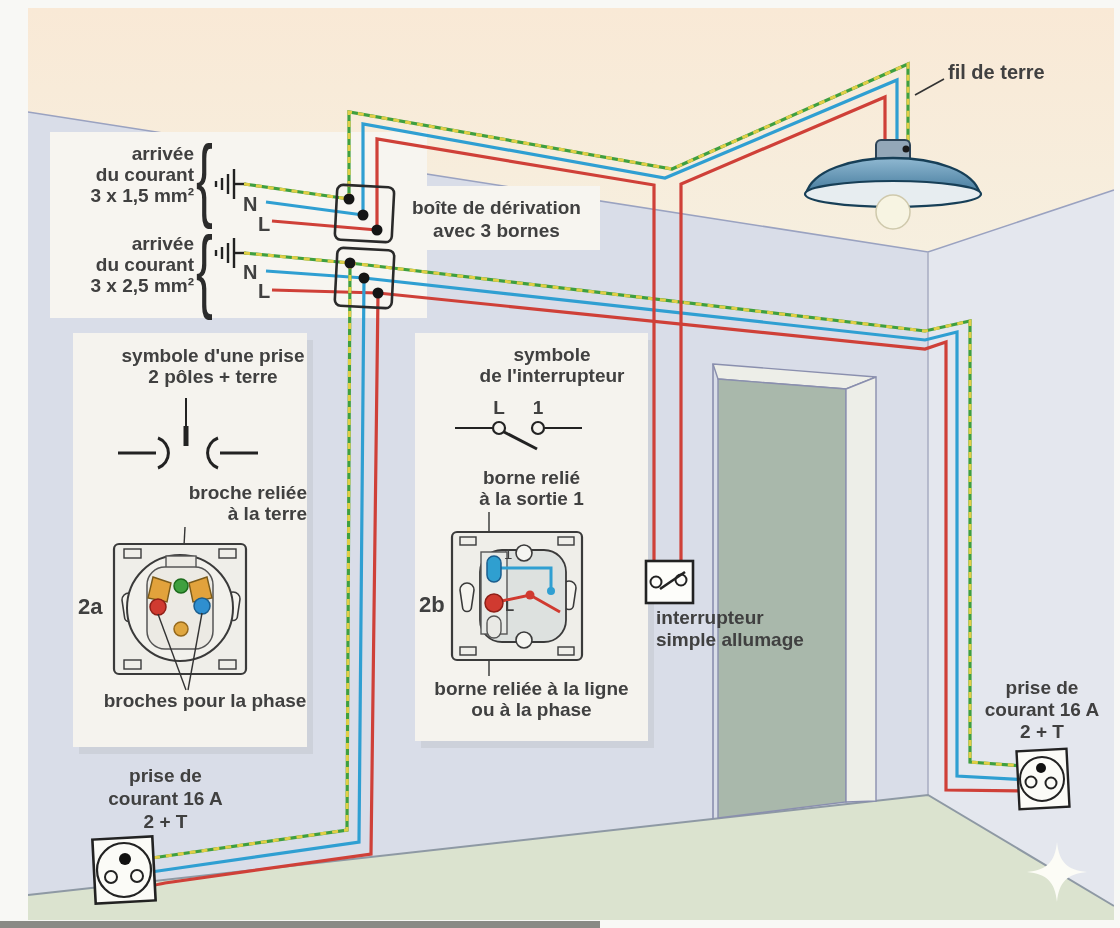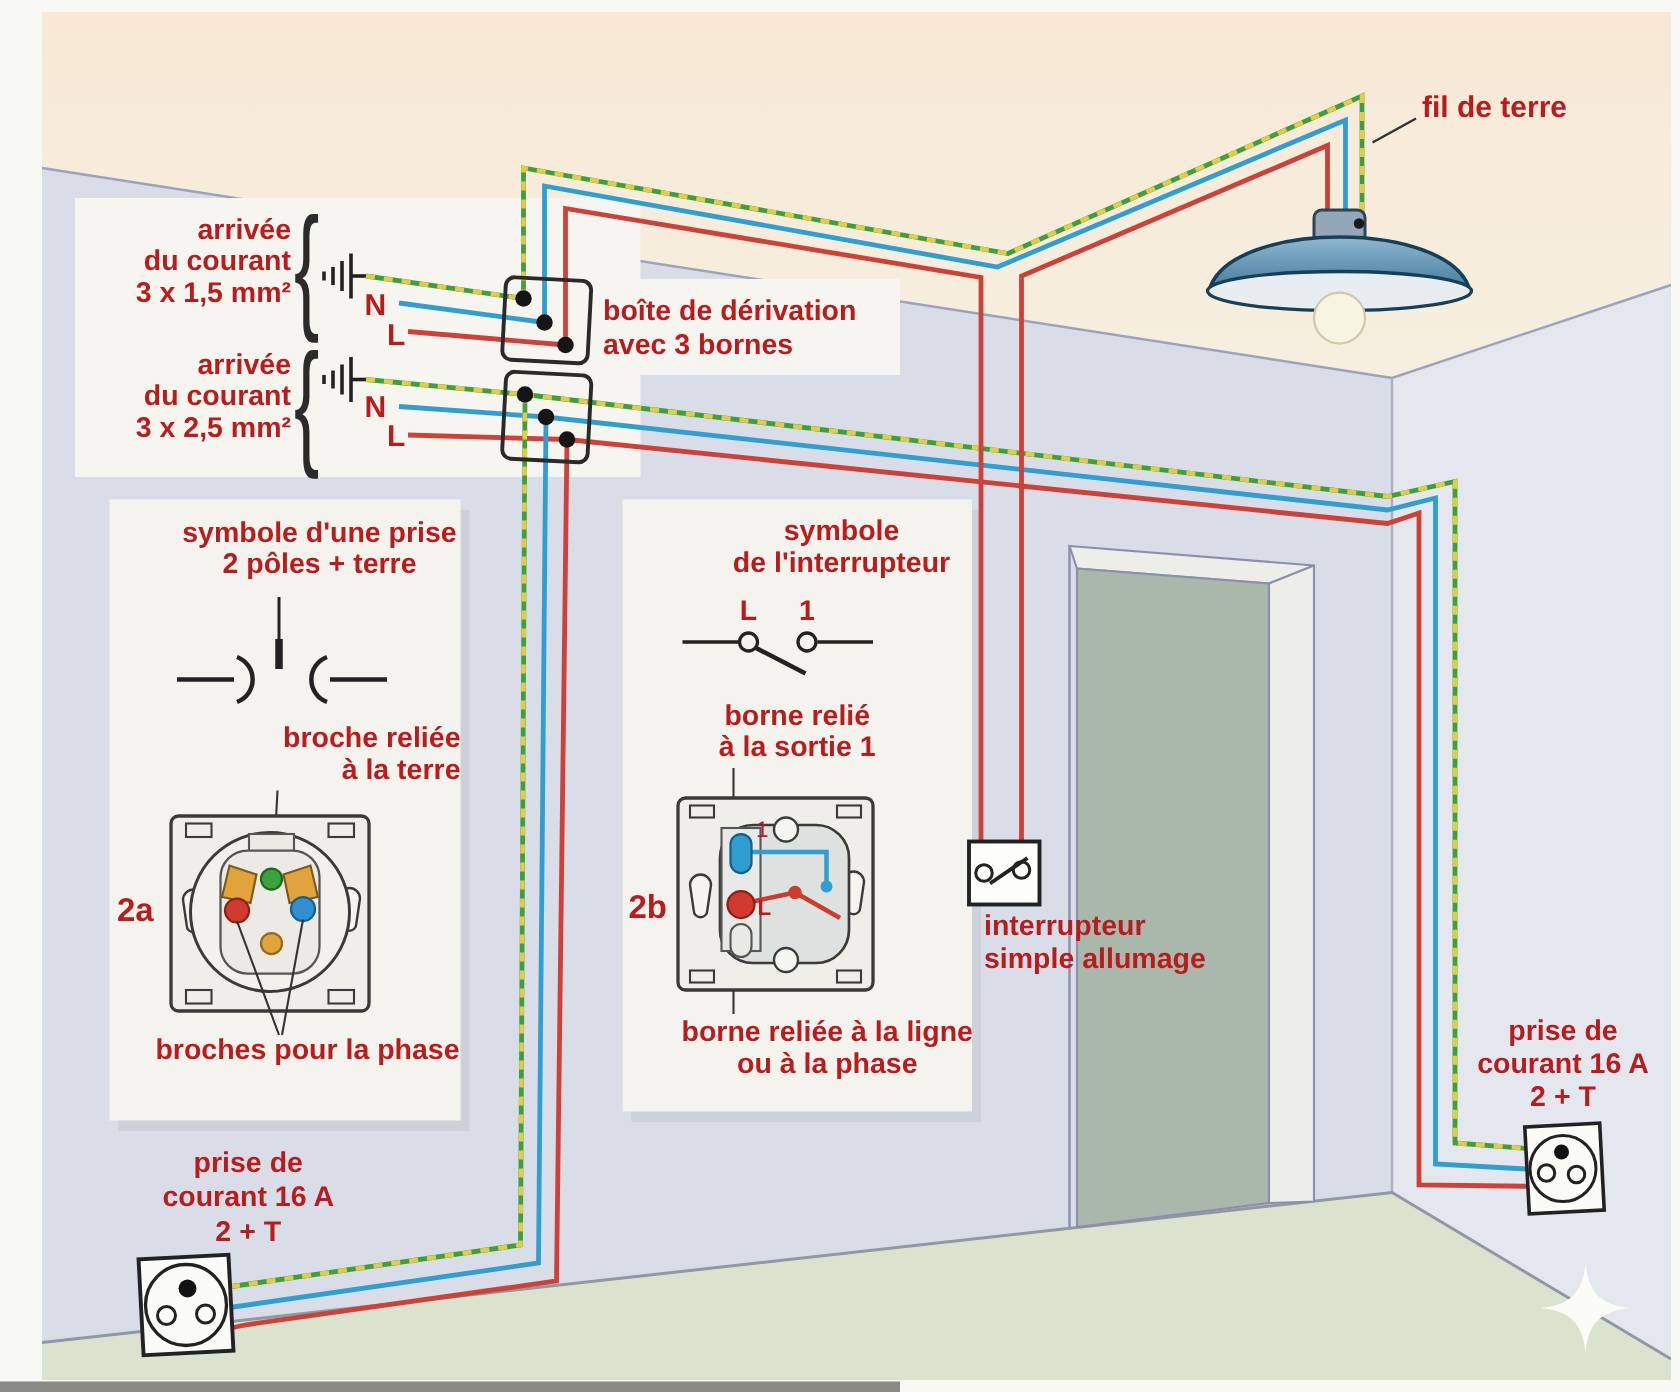--- a/index.html
+++ b/index.html
@@ -1,20 +1,20 @@
 <!DOCTYPE html>
 <html><head>
 <meta charset="utf-8">
 <style>
   html,body{margin:0;padding:0;}
   body{width:1120px;height:928px;overflow:hidden;background:#f8f8f5;
        font-family:"Liberation Sans",sans-serif;}
   #stage{position:relative;width:1120px;height:928px;}
   #scene{position:absolute;left:0;top:0;}
-  .lbl{position:absolute;color:#b91c1c;font-weight:bold;font-size:19px;
+  .lbl{position:absolute;color:#404040;font-weight:bold;font-size:19px;
        line-height:21px;white-space:nowrap;}
   .ctr{text-align:center;white-space:normal;}
   .rgt{text-align:right;}
   .brace{position:absolute;font-size:92px;font-weight:normal;color:#2b2b2b;
          transform:scaleX(.55);transform-origin:left top;line-height:86px;}
   .small{font-size:15px;line-height:16px;}
   .badge{font-size:22px;}
 </style>
 </head>
 <body>
@@ -229,54 +229,54 @@
 
 <div class="lbl rgt" style="left:58px;top:233px;width:136px;">
   <div>arrivée</div>
   <div>du courant</div>
   <div>3 x 2,5 mm²</div>
 </div>
 <div class="brace" style="left:196px;top:226px;">{</div>
 <div class="lbl" style="left:243px;top:262px;font-size:20px;">N</div>
 <div class="lbl" style="left:258px;top:281px;font-size:20px;">L</div>
 
-<div class="lbl" style="left:402px;top:196px;line-height:23px;">
+<div class="lbl" style="left:412px;top:196px;line-height:23px;text-align:center;">
   <div>boîte de dérivation</div>
   <div>avec 3 bornes</div>
 </div>
 
 <div class="lbl" style="left:948px;top:62px;font-size:20px;">fil de terre</div>
 
 <div class="lbl ctr" style="left:73px;top:345px;width:280px;">
   <div>symbole d'une prise</div>
   <div>2 pôles + terre</div>
 </div>
 <div class="lbl ctr" style="left:73px;top:482px;width:234px;text-align:right;">
   <div>broche reliée</div>
   <div>à la terre</div>
 </div>
 <div class="lbl badge" style="left:78px;top:596px;">2a</div>
 <div class="lbl ctr" style="left:73px;top:690px;width:264px;">
   <div>broches pour la phase</div>
 </div>
 
-<div class="lbl ctr" style="left:402px;top:344px;width:274px;padding-left:22px;">
+<div class="lbl ctr" style="left:415px;top:344px;width:274px;">
   <div>symbole</div>
   <div>de l'interrupteur</div>
 </div>
 <div class="lbl ctr" style="left:489px;top:397px;width:20px;">L</div>
 <div class="lbl ctr" style="left:528px;top:397px;width:20px;">1</div>
 <div class="lbl ctr" style="left:415px;top:467px;width:233px;">
   <div>borne relié</div>
   <div>à la sortie 1</div>
 </div>
 <div class="lbl badge" style="left:419px;top:594px;">2b</div>
 <div class="lbl small" style="left:504px;top:546px;font-weight:normal;">1</div>
 <div class="lbl small" style="left:505px;top:598px;">L</div>
-<div class="lbl ctr" style="left:415px;top:678px;width:233px;margin-left:20px;">
+<div class="lbl ctr" style="left:415px;top:678px;width:233px;">
   <div>borne reliée à la ligne</div>
   <div>ou à la phase</div>
 </div>
 
 <div class="lbl" style="left:656px;top:607px;line-height:22px;">
   <div>interrupteur</div>
   <div>simple allumage</div>
 </div>
 
 <div class="lbl ctr" style="left:952px;top:677px;width:180px;line-height:22px;">

